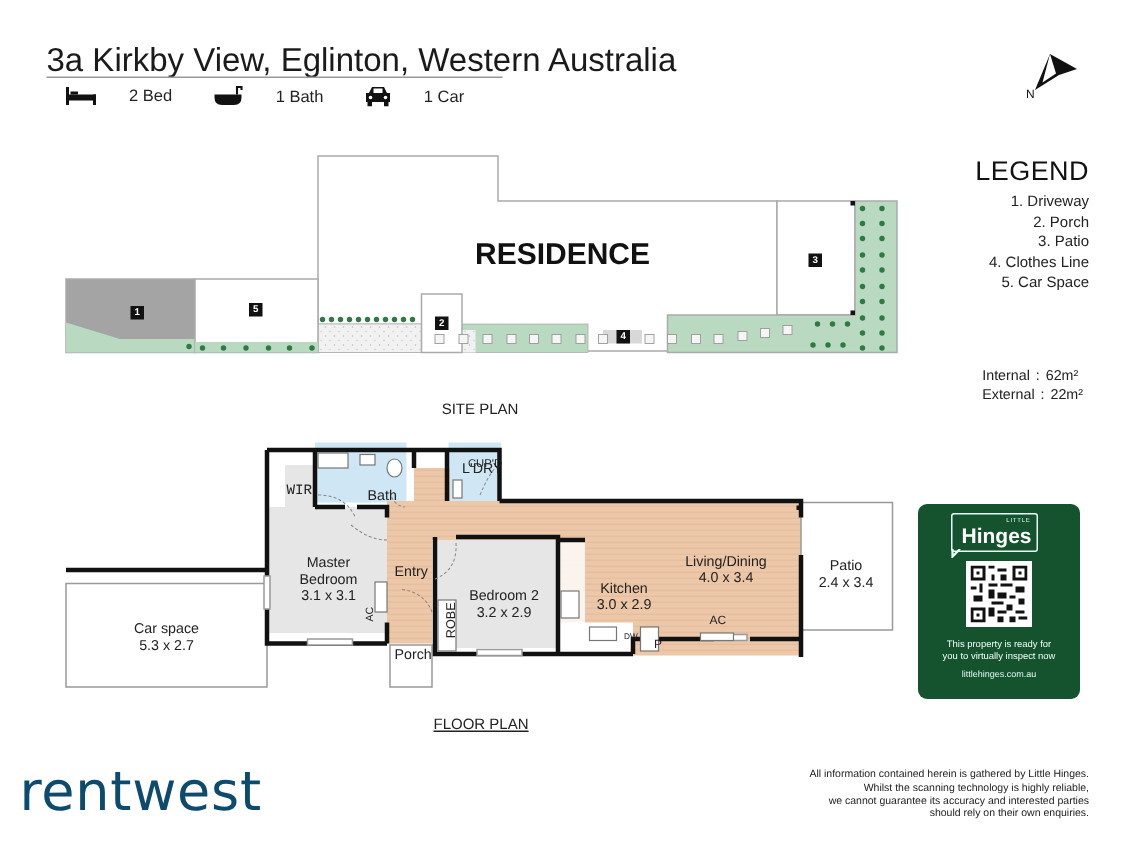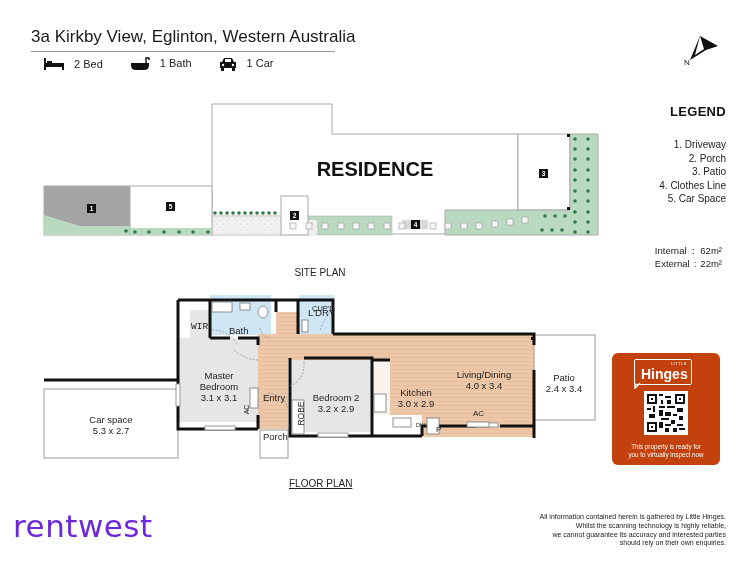--- a/index.html
+++ b/index.html
@@ -1,34 +1,34 @@
 <!DOCTYPE html>
 <html><head>
 <meta charset="utf-8">
 <style>
   html, body { margin:0; padding:0; background:#ffffff; }
   body { width:750px; height:563px; position:relative; overflow:hidden; font-family:"Liberation Sans", sans-serif; color:#111; }
   .abs { position:absolute; }
-  .title { left:31px; top:27px; font-size:17px; color:#1a1a1a; white-space:nowrap; }
+  .title { left:31px; top:27px; font-size:22px; color:#1a1a1a; white-space:nowrap; }
   .title-rule { left:31px; top:51px; width:304px; height:1px; background:#999; }
   .features { left:31px; top:57px; display:flex; align-items:center; gap:14px; font-size:11px; color:#222; }
-  .feat { display:flex; align-items:flex-start; gap:10px;padding-left:13px; }
+  .feat { display:flex; align-items:flex-end; gap:22px;padding-left:13px; }
   .compass { left:686px; top:30px; width:36px; height:40px; }
   .compass-n { left:684px; top:58px; font-size:8px; }
   .legend { right:24px; top:104px; text-align:right; }
-  .legend h3 { margin:0 0 19px 0; font-size:13px; font-weight:bold; letter-spacing:0.3px; }
+  .legend h3 { margin:0 0 3px 0; font-size:18px; font-weight:normal; letter-spacing:0.3px; }
   .legend div.item { font-size:10px; line-height:13.5px; color:#222; }
   .areas { right:28px; top:244px; font-size:9.5px; line-height:13px; color:#222; }
-  .areas .row { display:flex; gap:4px; justify-content:space-between; }
+  .areas .row { display:flex; gap:4px; justify-content:flex-start; }
   .lbl { font-size:9.5px; color:#222; text-align:center; line-height:11px; }
   .caption { font-size:10px; color:#222;text-decoration:underline; }
   .badge { width:9px; height:9px; background:#111; color:#fff; font-size:6.5px; font-weight:bold; display:flex; align-items:center; justify-content:center; }
-  .hinges { left:612px; top:353px; width:108px; height:112px; background:#c2410c; border-radius:6px; color:#eafffb; }
+  .hinges { left:612px; top:336px; width:108px; height:130px; background:#14532d; border-radius:6px; color:#eafffb; }
   .disclaimer { right:24px; top:513px; font-size:7px; line-height:8.8px; text-align:right; color:#222; }
-  .brand { left:13px; top:508px; font-size:31px; color:#6d28d9; letter-spacing:0.5px; font-family:"DejaVu Sans", sans-serif; }
+  .brand { left:13px; top:508px; font-size:36px; color:#0c4a6e; letter-spacing:0.5px; font-family:"DejaVu Sans", sans-serif; }
 </style>
 </head>
 <body>
 
 <div class="abs title">3a Kirkby View, Eglinton, Western Australia</div>
 <div class="abs title-rule"></div>
 <div class="abs features">
   <div class="feat">
     <svg width="20" height="12" viewBox="0 0 20 12">
         <rect x="0" y="0" width="2" height="12" fill="#111"></rect>
@@ -269,29 +269,29 @@
     <path d="M212 40 Q230 40 237 55"></path>
     <path d="M260 38 Q262 47 270 48"></path>
     <path d="M234 60 Q246 70 258 70"></path>
     <path d="M290 96 Q305 90 304 72"></path>
     <path d="M268 103 Q283 105 288 118"></path>
     <path d="M320 40 Q325 28 330 22"></path>
   </g>
 </svg>
 
 <div class="abs lbl" style="left:191px;top:321px;font-family:Liberation Mono, monospace;">WIR</div>
-<div class="abs lbl" style="left:229px;top:325px;">Bath</div>
+<div class="abs lbl" style="left:245px;top:325px;">Bath</div>
 <div class="abs lbl" style="left:276px;top:303px;font-size:7.5px;margin-left:36px;">CUP'D</div>
 <div class="abs lbl" style="left:308px;top:307px;">L'DRY</div>
 <div class="abs" style="left:196px;top:370px;width:46px;">
   <div class="lbl">Master</div>
   <div class="lbl">Bedroom</div>
   <div class="lbl">3.1 x 3.1</div>
 </div>
-<div class="abs lbl" style="left:263px;top:392px;text-align:right;">Entry</div>
+<div class="abs lbl" style="left:263px;top:376px;text-align:right;">Entry</div>
 <div class="abs" style="left:306px;top:392px;width:60px;">
   <div class="lbl">Bedroom 2</div>
   <div class="lbl">3.2 x 2.9</div>
 </div>
 <div class="abs lbl" style="left:289px;top:408px;transform:rotate(-90deg);font-size:8.5px;">ROBE</div>
 <div class="abs lbl" style="left:263px;top:431px;text-align:center;">Porch</div>
 <div class="abs" style="left:394px;top:387px;width:44px;">
   <div class="lbl">Kitchen</div>
   <div class="lbl">3.0 x 2.9</div>
 </div>

